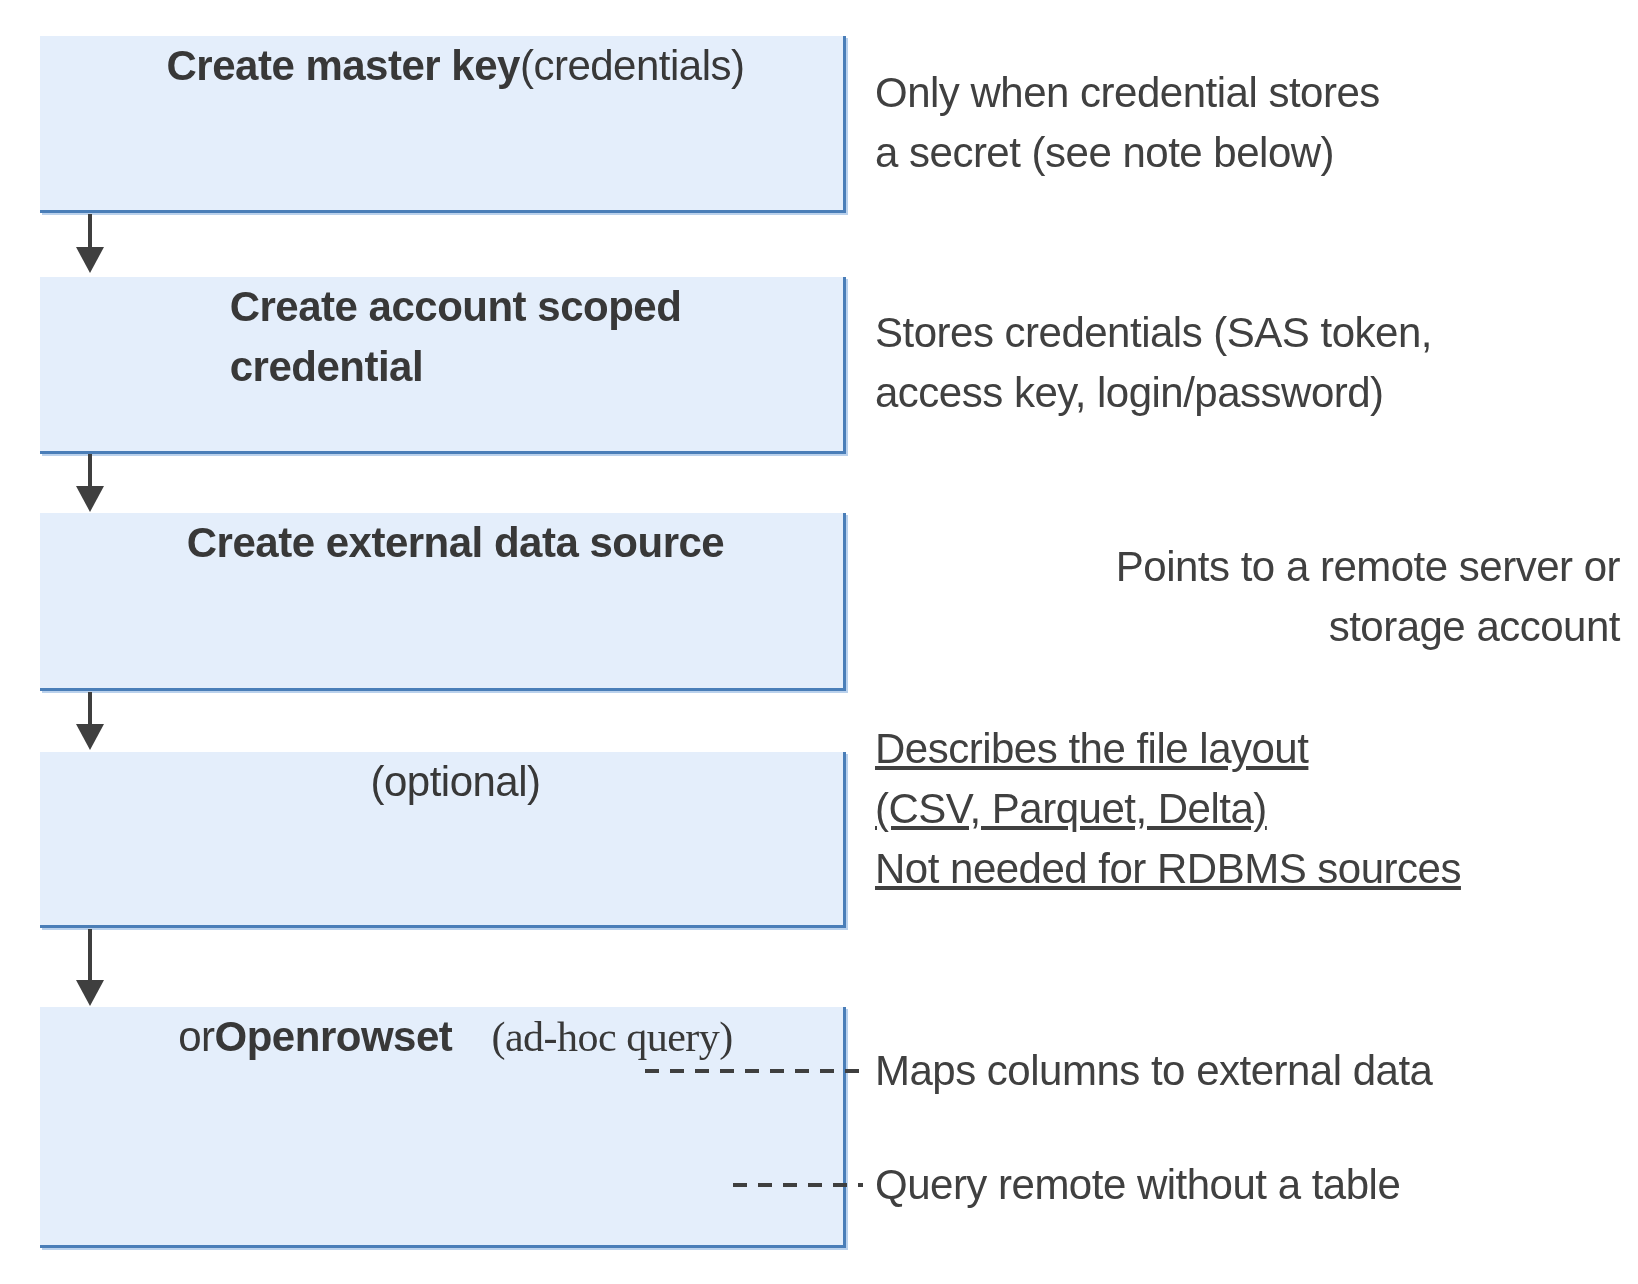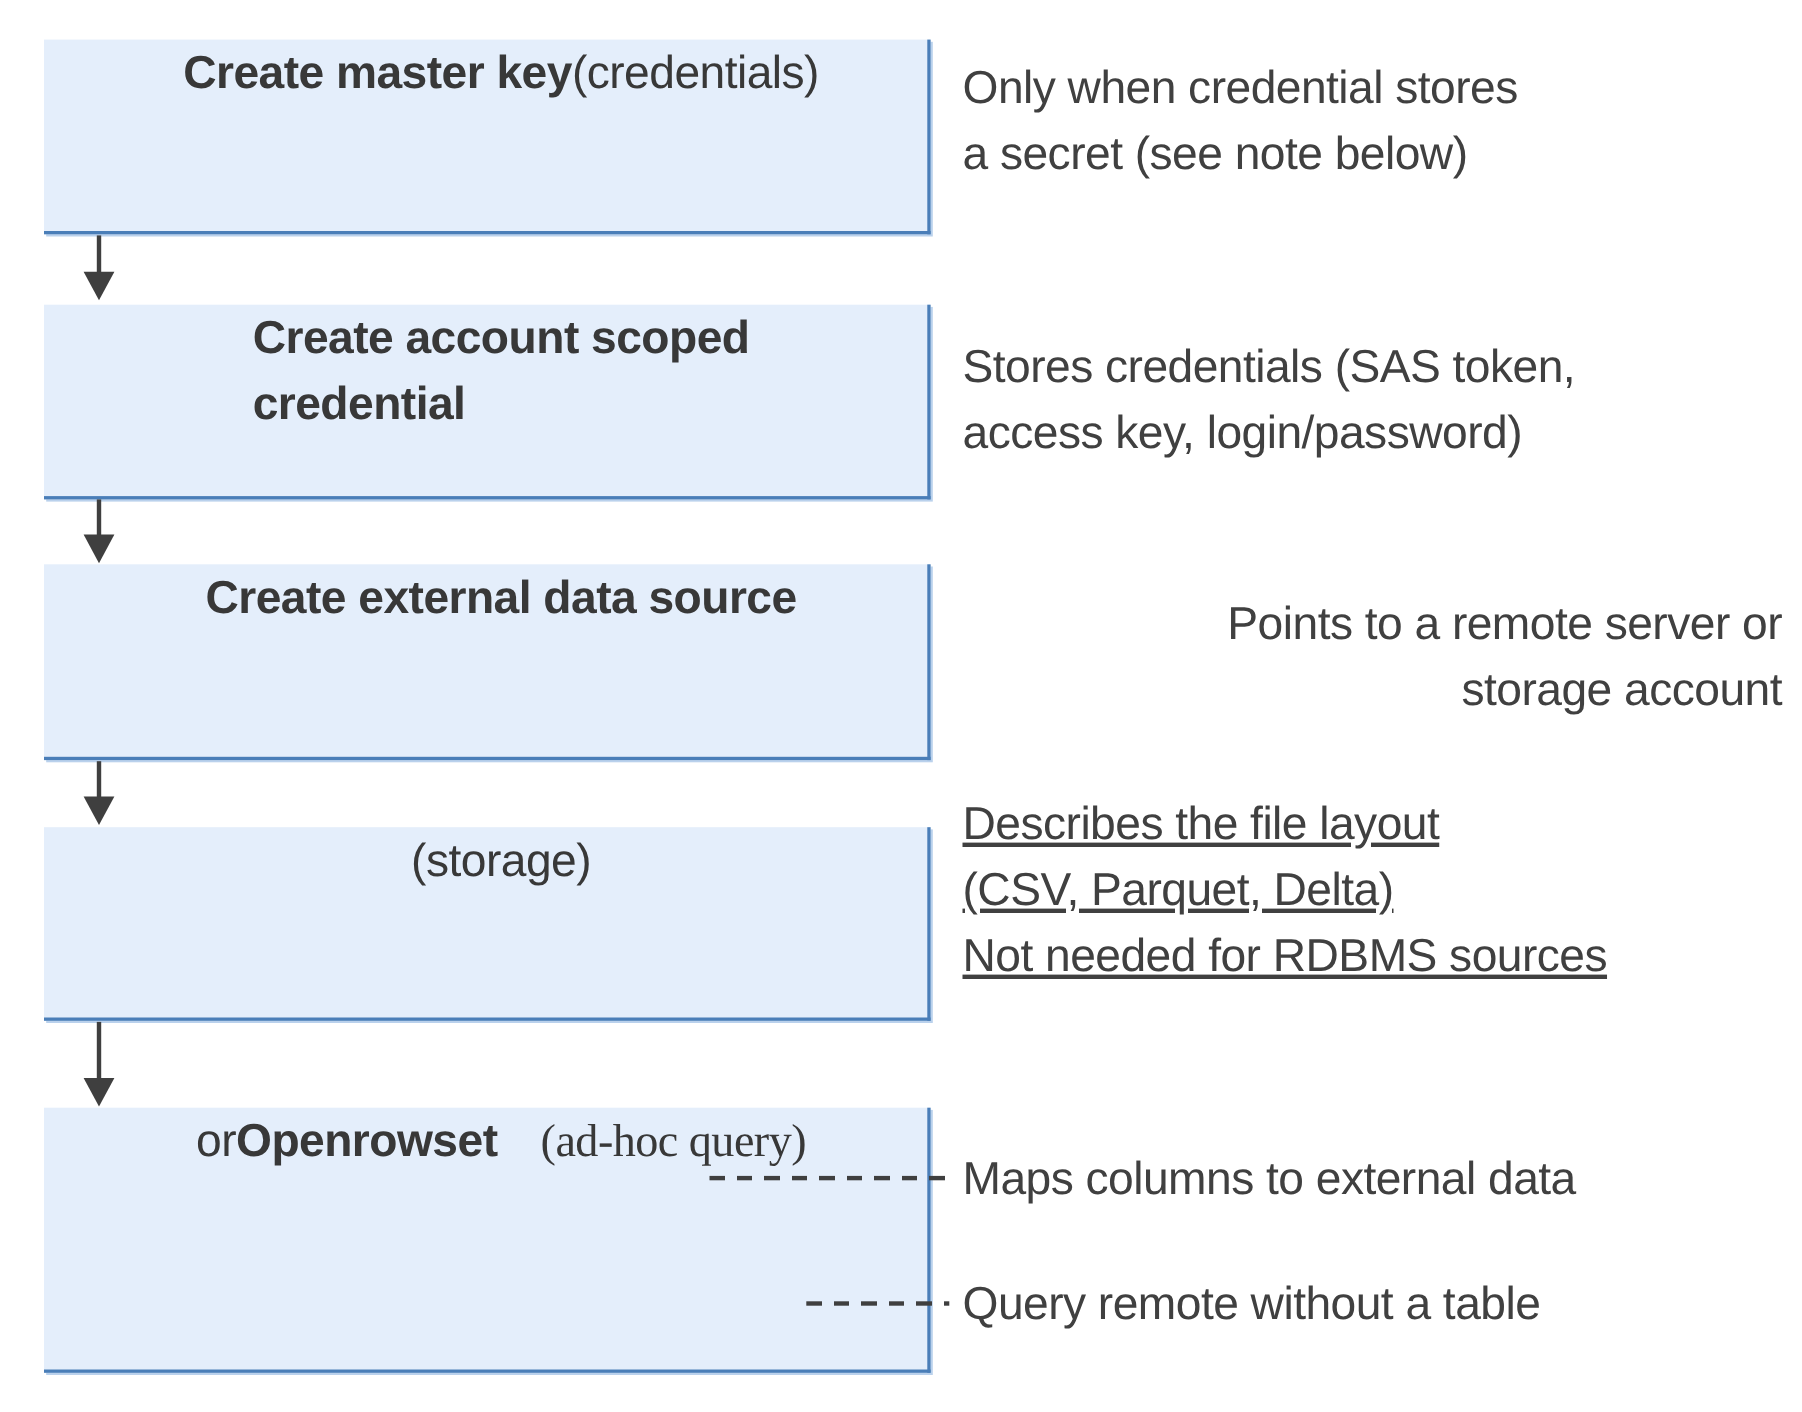--- a/index.html
+++ b/index.html
@@ -82,21 +82,21 @@
   
   .note {
     position: absolute;
     left: 875px;
     width: 745px;
     font-size: 42px;
     line-height: 60px;
     color: var(--note-text, #404040);
     white-space: pre-line;
   }
-  .note-1 { top: 50px; }
+  .note-1 { top: 63px; }
   .note-2 { top: 303px; }
   .note-3 { top: 537px; text-align: right; }
   .note-4 { top: 719px; text-decoration: underline; }
   .note-5 { top: 1041px; }
   .note-6 { top: 1155px; }
 
   
   .dashed-connector {
     position: absolute;
     height: 4px;
@@ -122,21 +122,21 @@
   <div class="flow-box box-2">
     <span class="bold">Create account scoped
 credential</span>
   </div>
 
   <div class="flow-box box-3">
     <span class="bold">Create external data source</span>
   </div>
 
   <div class="flow-box box-4">
-    <span class="plain">(storage)</span>
+    <span class="plain">(optional)</span>
   </div>
 
   <div class="flow-box box-5">
     <span class="plain">or</span>
     <span class="mixed-line">
       <span class="bold">Openrowset</span>
       <span class="plain">(ad-hoc query)</span>
     </span>
   </div>
 

